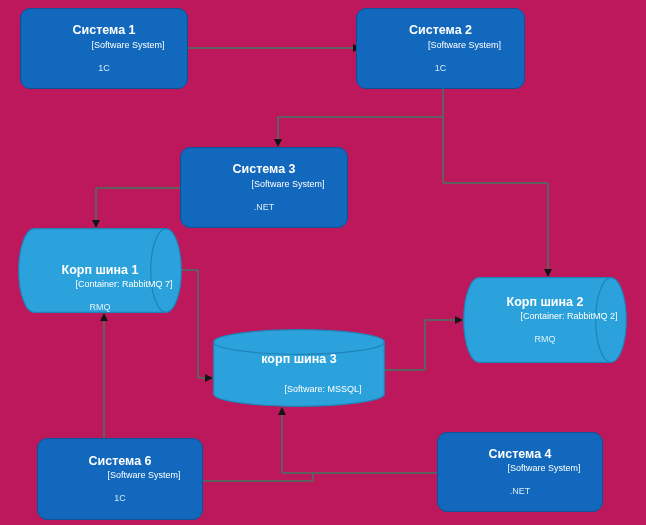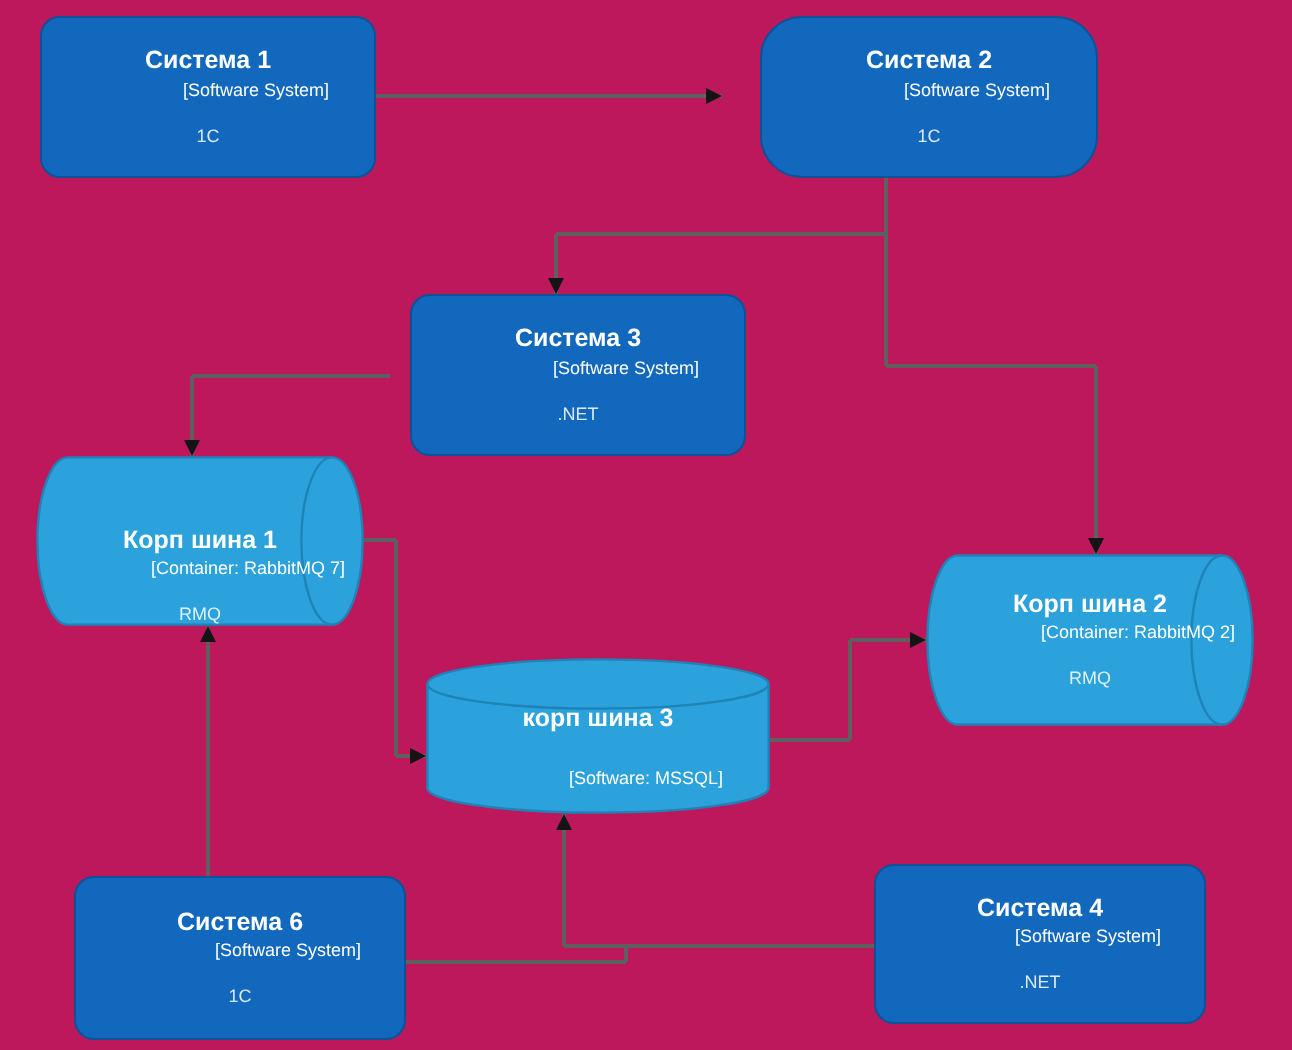--- a/index.html
+++ b/index.html
@@ -69,29 +69,29 @@
     </div>
 
   <div class="node box" style="left: 20px; top: 8px; width: 168px; height: 81px;">
     <div class="txt">
       <div class="title">Система 1</div>
       <div class="subtitle">[Software System]</div>
       <div class="tech">1С</div>
     </div>
   </div>
 
-  <div class="node box" style="left: 380px; top: 8px; width: 169px; height: 81px; border-radius: 21px;">
+  <div class="node box" style="left: 356px; top: 8px; width: 169px; height: 81px;">
     <div class="txt">
       <div class="title">Система 2</div>
       <div class="subtitle">[Software System]</div>
       <div class="tech">1С</div>
     </div>
   </div>
 
-  <div class="node box" style="left: 205px; top: 147px; width: 168px; height: 81px;">
+  <div class="node box" style="left: 180px; top: 147px; width: 168px; height: 81px;">
     <div class="txt">
       <div class="title">Система 3</div>
       <div class="subtitle">[Software System]</div>
       <div class="tech">.NET</div>
     </div>
   </div>
 
   <div class="node cyl cyl-h" style="left: 18px; top: 228px; width: 164px; height: 85px; justify-content: flex-end;">
     <svg class="shape-svg" viewBox="0 0 164 85" preserveAspectRatio="none">
       <path class="cyl-fill" d="M16,0.7 L148,0.7 A15.3,41.8 0 0 1 148,84.3 L16,84.3 A15.3,41.8 0 0 1 16,0.7 Z"></path>

